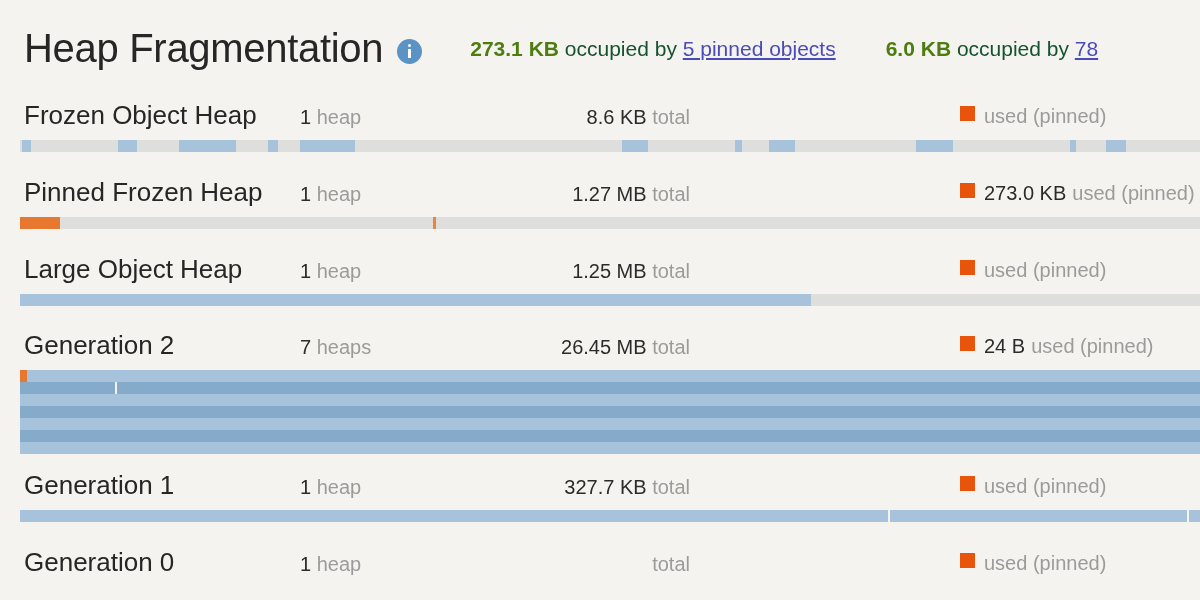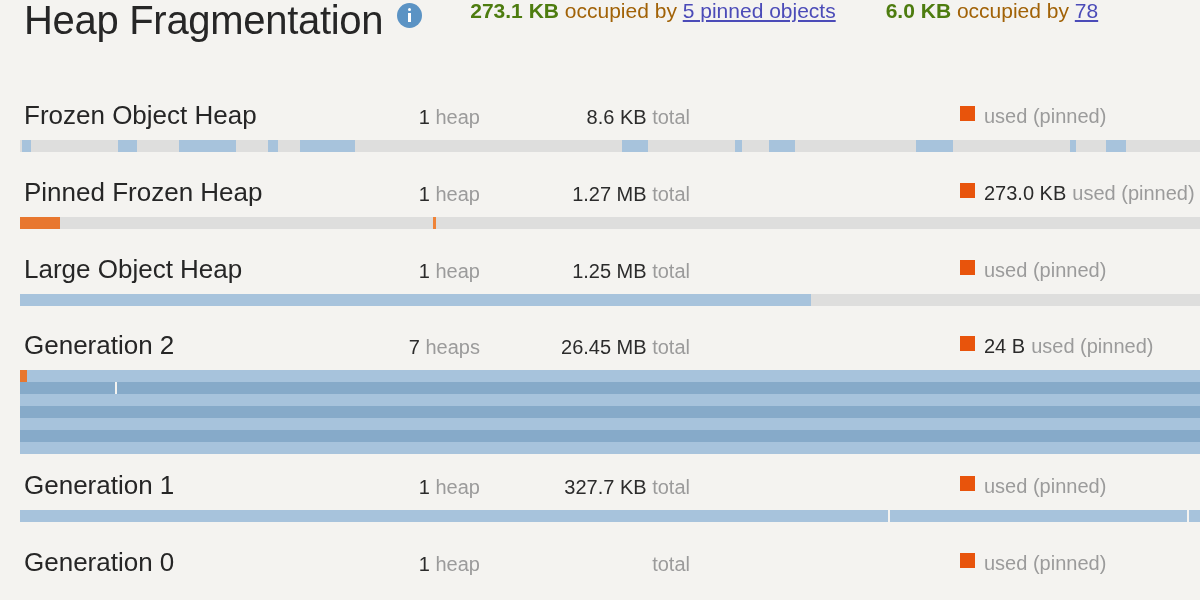--- a/index.html
+++ b/index.html
@@ -21,20 +21,21 @@
     background: #f4f3f0;
   }
 
   
   .header {
     position: absolute;
     left: 0; top: 0;
     width: 1200px;
     height: 96px;
     display: flex;
+    align-items: center;
     padding-left: 24px;
     box-sizing: border-box;
     white-space: nowrap;
   }
   .title {
     font-size: 40px;
     font-weight: 400;
     letter-spacing: -0.3px;
     color: #262626;
     line-height: 1;
@@ -73,21 +74,21 @@
   .hdr-stat {
     font-size: 21px;
     line-height: 1;
     white-space: nowrap;
   }
   .hdr-stat .num {
     color: #4d7c0f;
     font-weight: 700;
   }
   .hdr-stat .muted {
-    color: #a16207;
+    color: #14532d;
   }
   .hdr-stat .link {
     color: #4b4bb8;
     text-decoration: underline;
     cursor: pointer;
     margin-top: 40px;
   }
 
   
   .row {
@@ -105,21 +106,20 @@
     left: 24px;
     top: 6px;
     font-size: 26px;
     color: #262626;
     line-height: 1;
   }
   .rheaps {
     position: absolute;
     left: 300px;
     width: 180px;
-    text-align: right;
     top: 11px;
     font-size: 20px;
     line-height: 1;
   }
   .rtotal {
     position: absolute;
     left: 490px;
     width: 200px;
     text-align: right;
     top: 11px;

